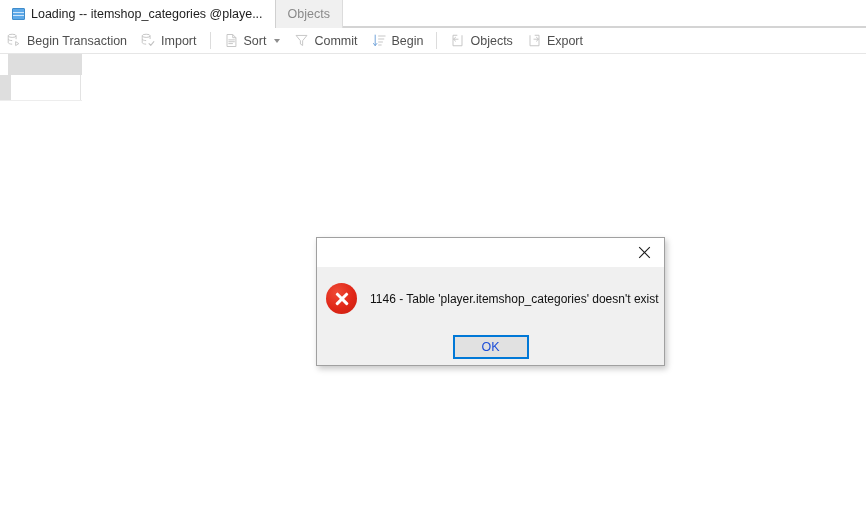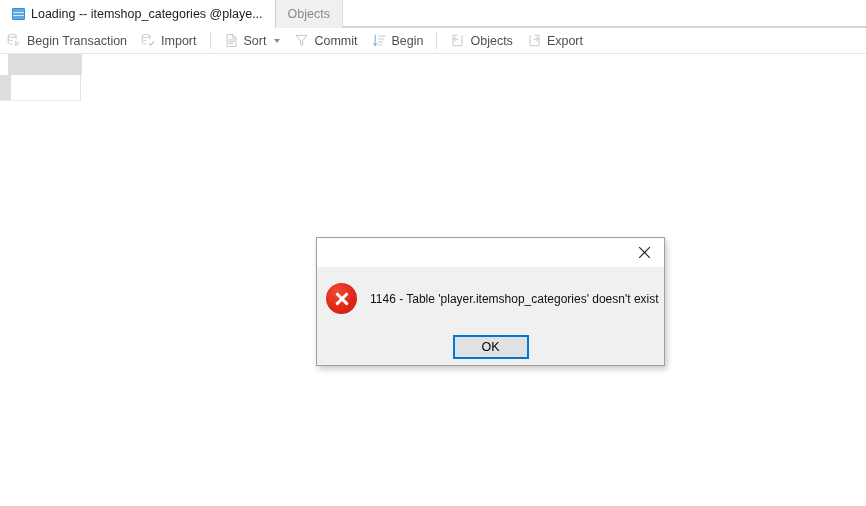--- a/index.html
+++ b/index.html
@@ -225,21 +225,21 @@
     display: flex;
     justify-content: center;
   }
   .btn-ok {
     width: 76px; height: 24px;
     background: #e1e1e1;
     border: 2px solid #0078d7;
     box-sizing: border-box;
     font-family: "Liberation Sans", sans-serif;
     font-size: 12.5px;
-    color: #000000;
+    color: #1d4ed8;
     display: flex;
     align-items: center;
     justify-content: center;
     cursor: default;
   }
 </style>
 </head>
 <body>
 
 <div class="tabbar">

